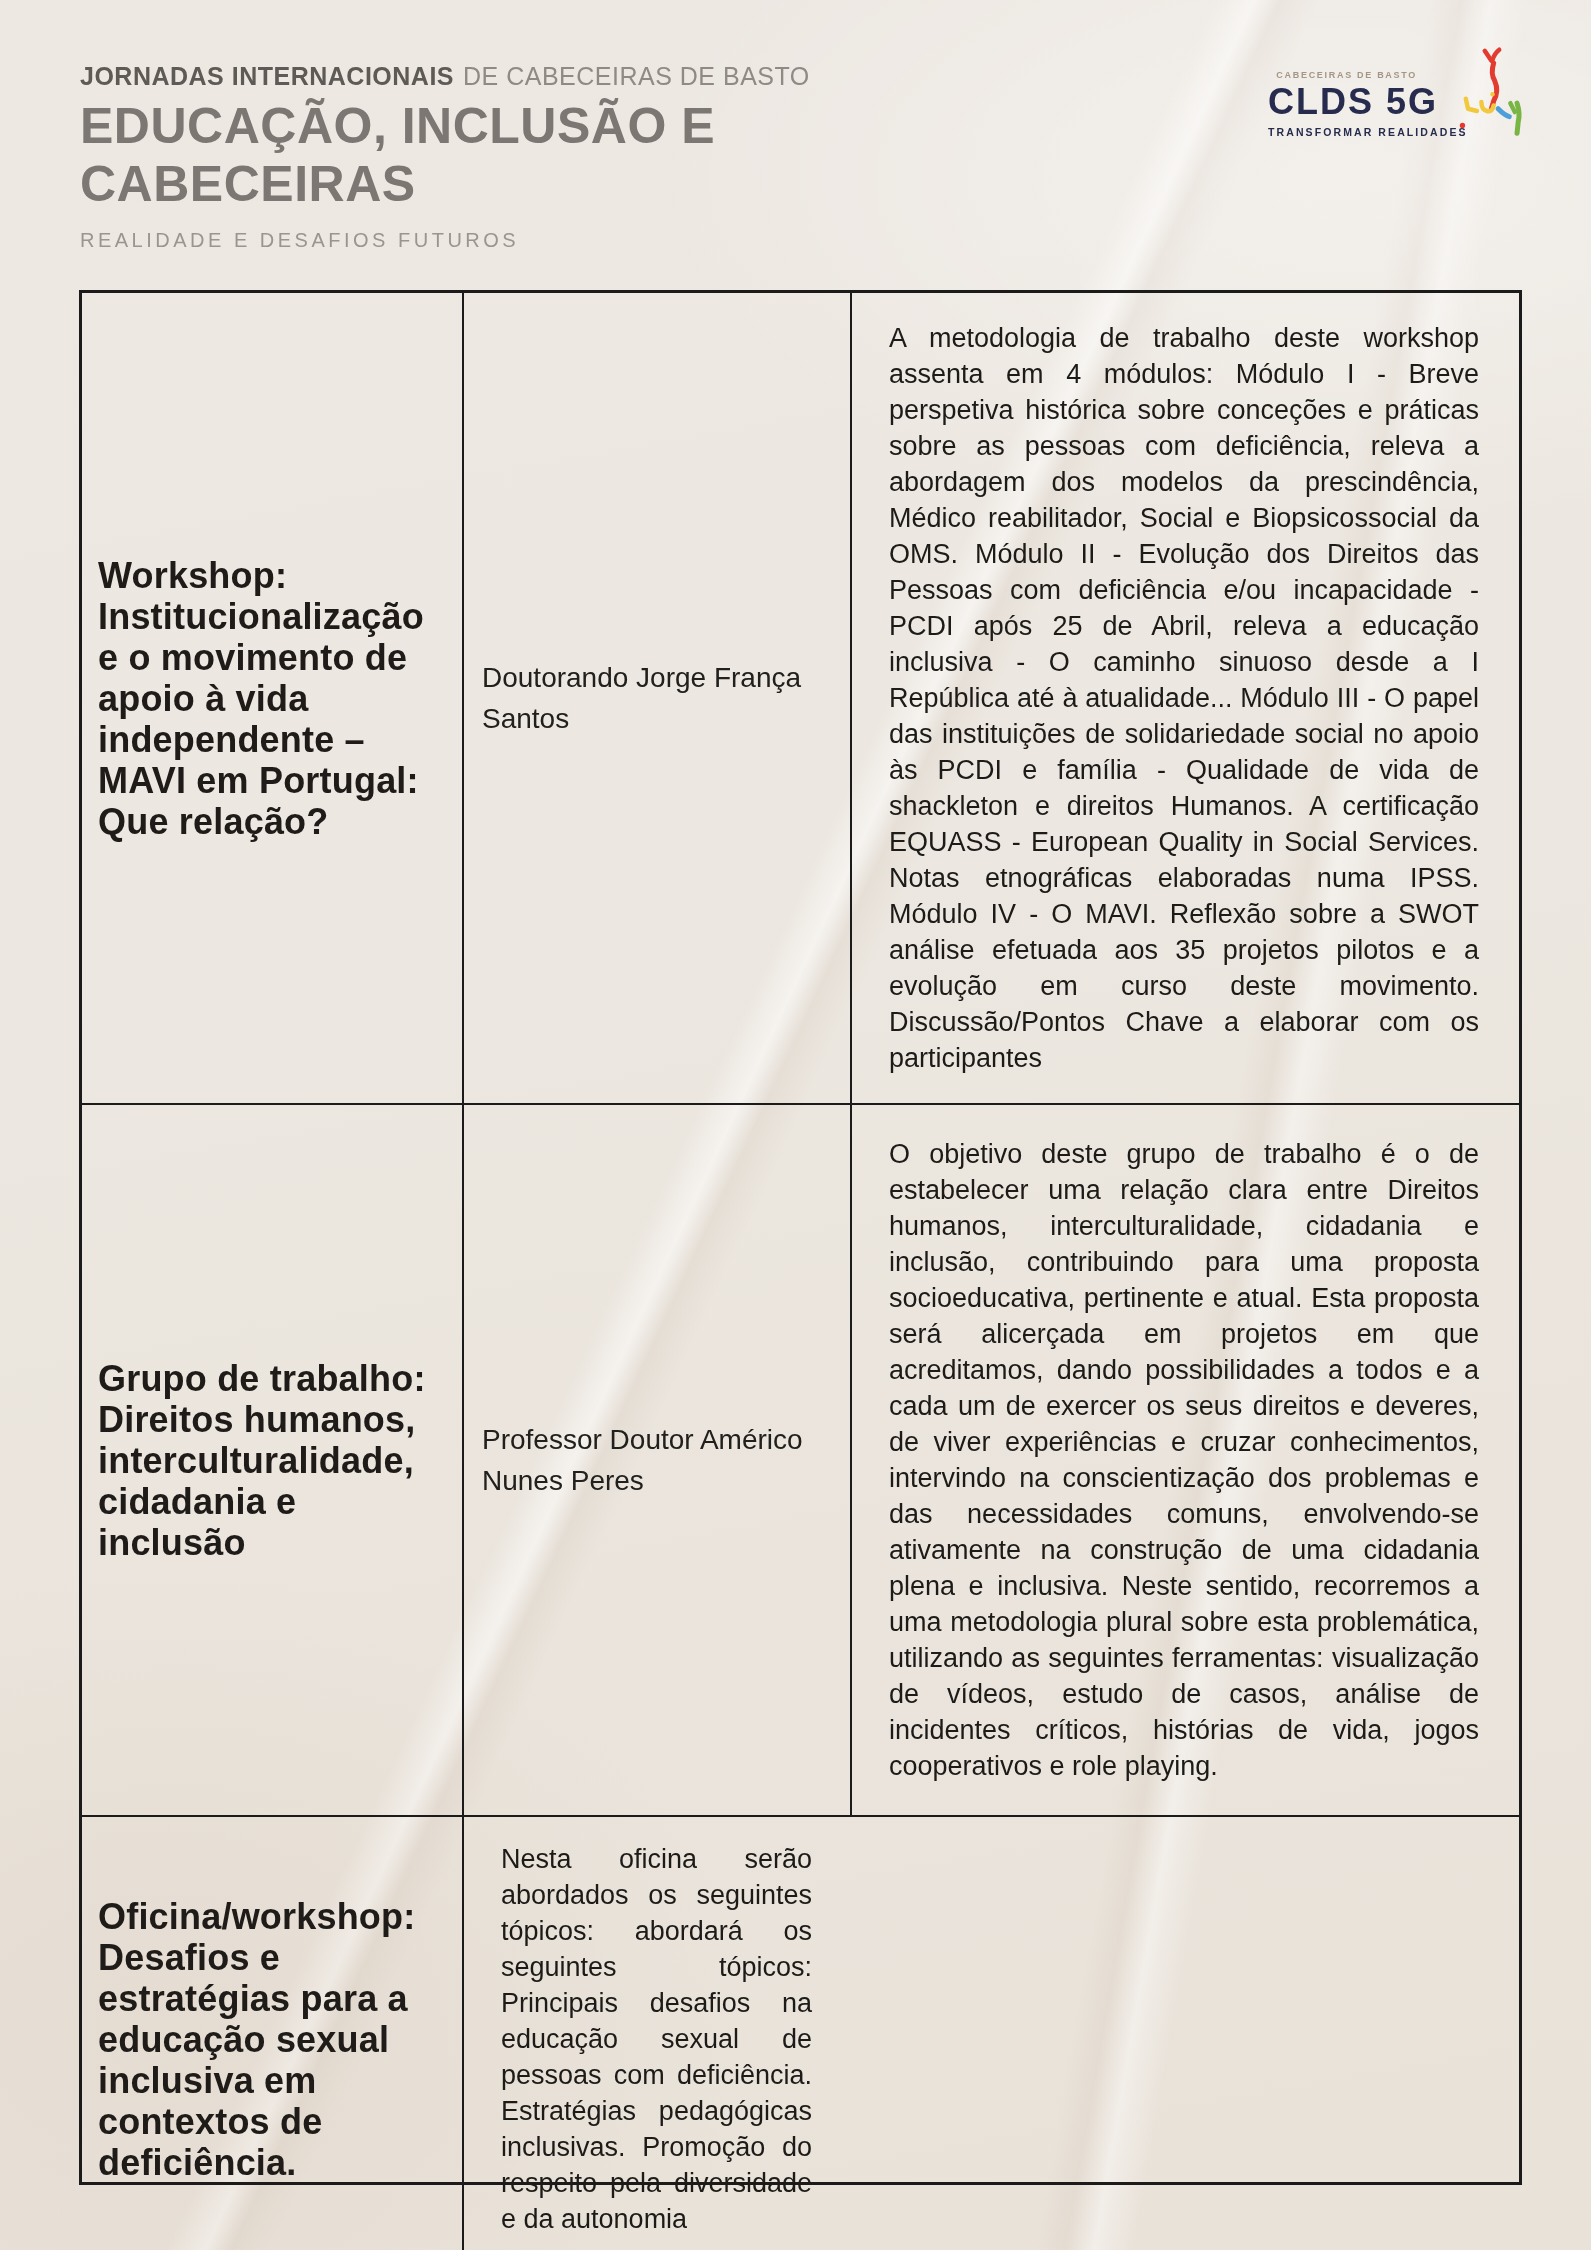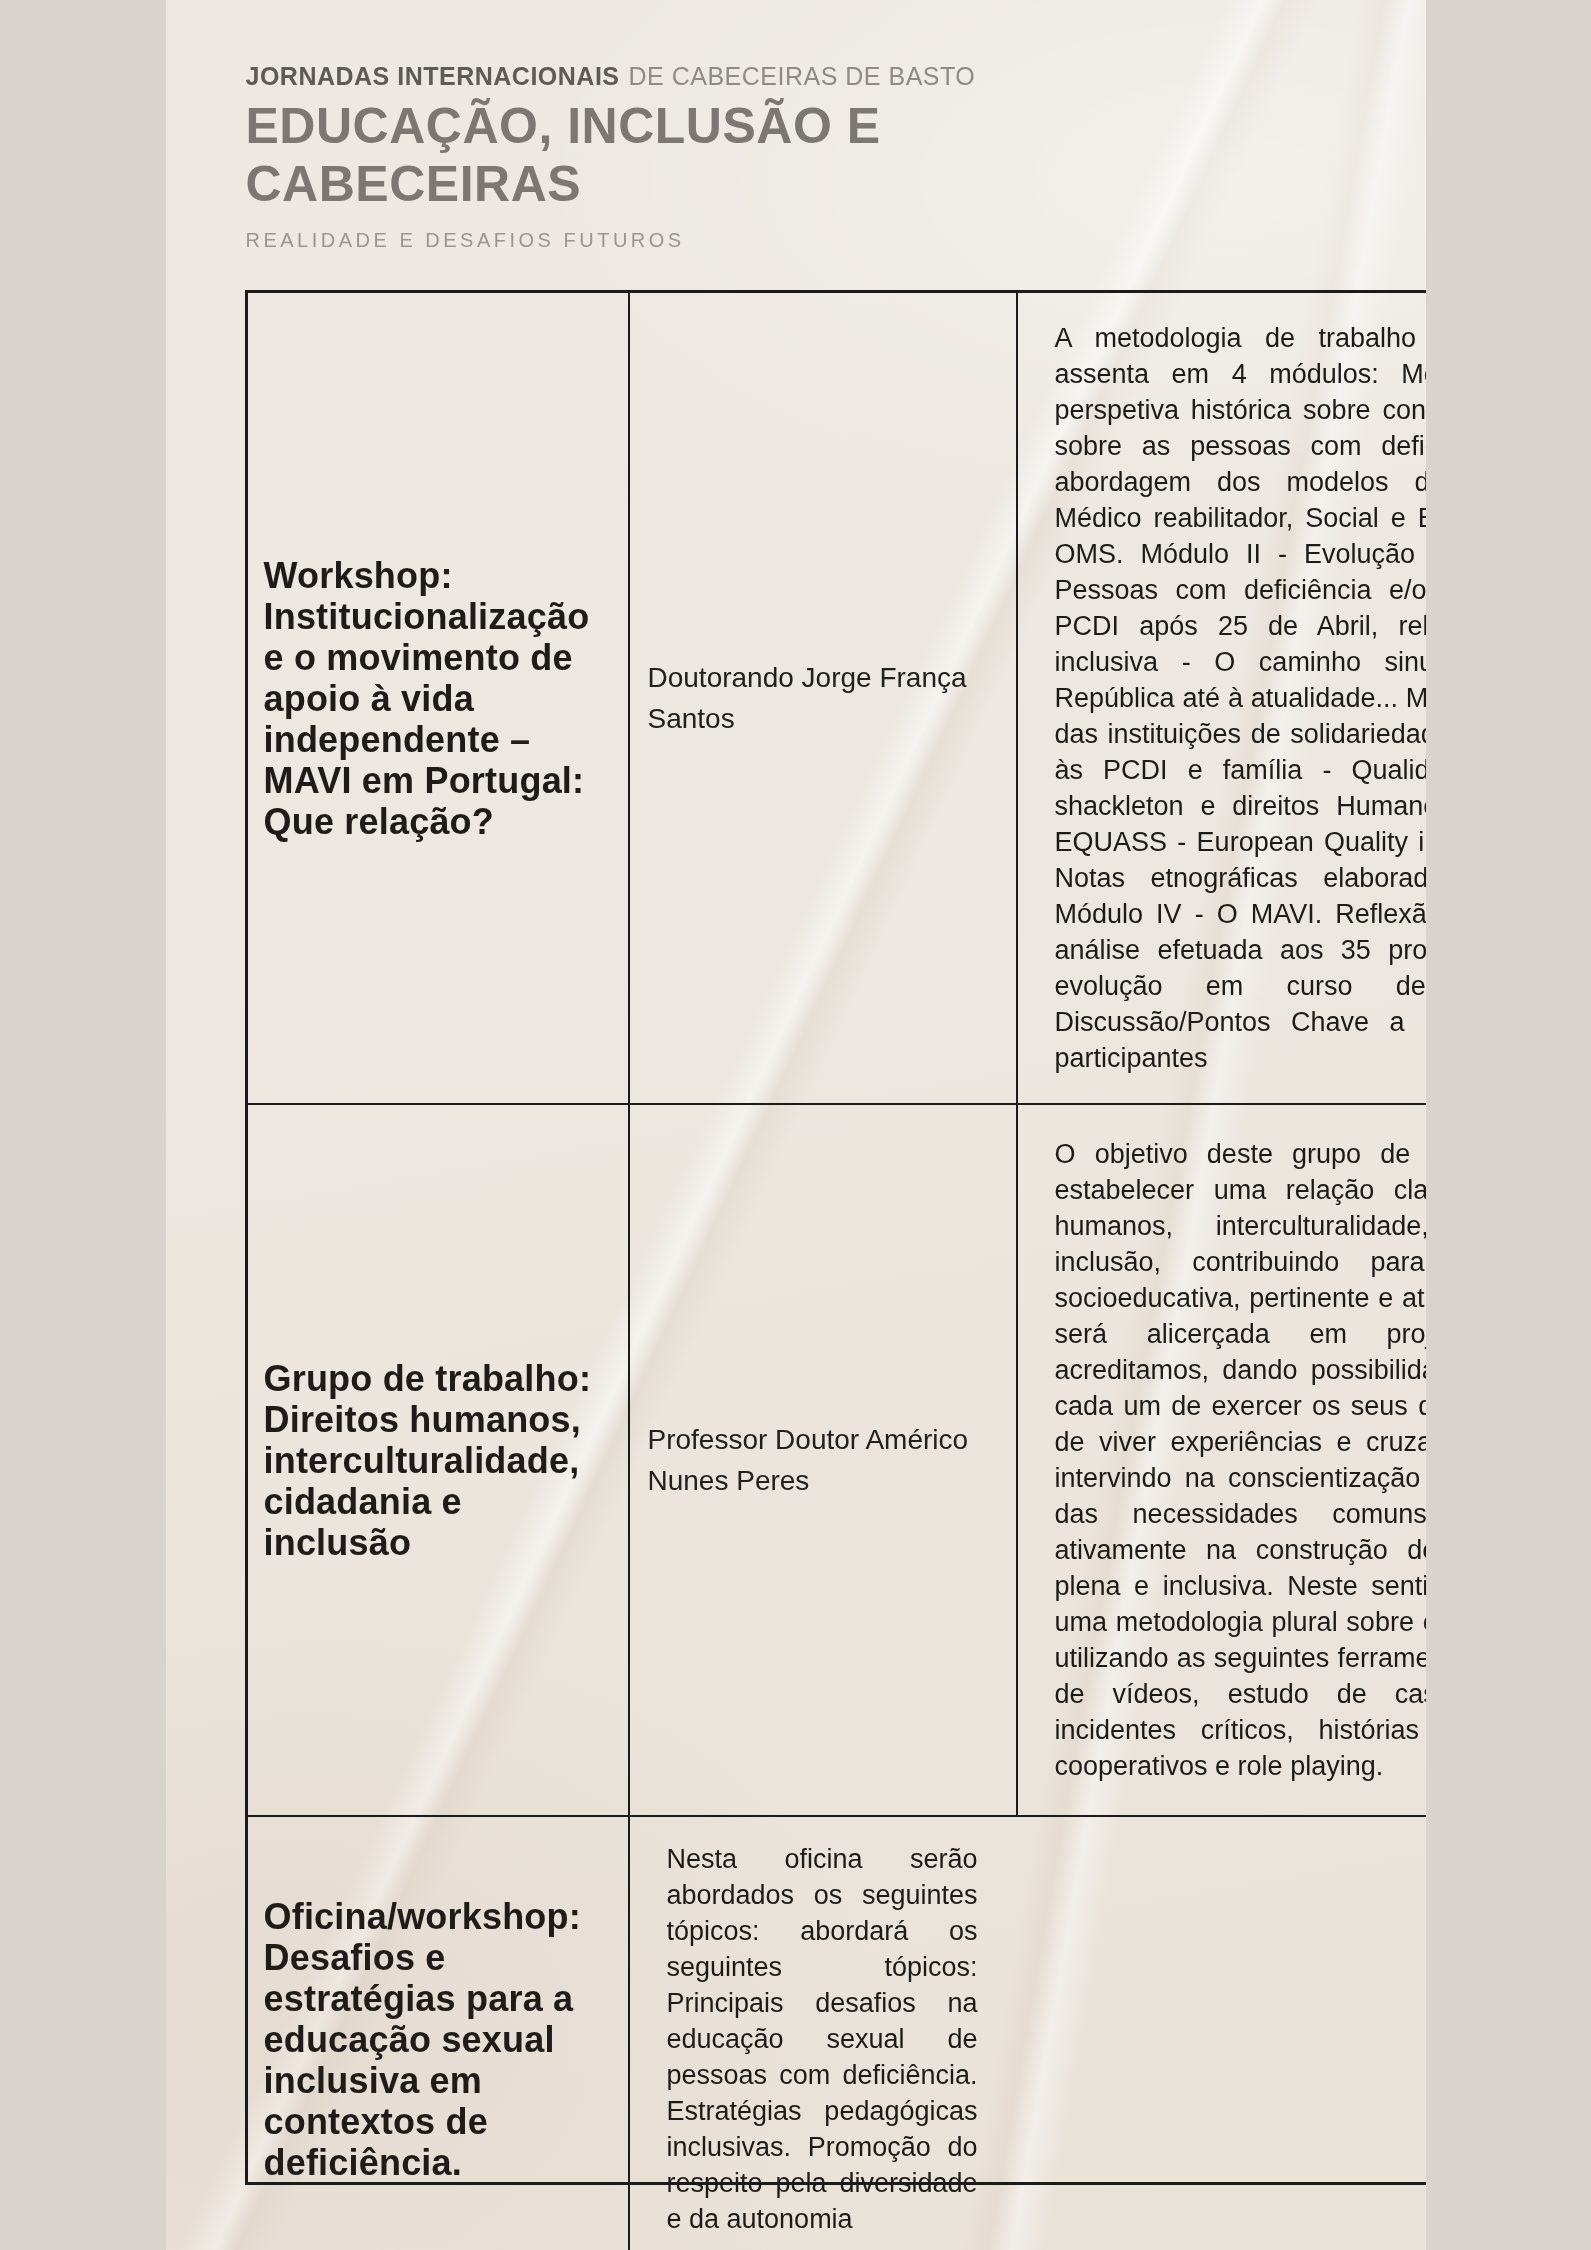--- a/index.html
+++ b/index.html
@@ -2,21 +2,21 @@
 <html><head>
 <meta charset="utf-8">
 <style>
   html,body{margin:0;padding:0;}
   body{
     font-family:"Liberation Sans", sans-serif;
     background:#d8d3cc;
   }
   .page{
     position:relative;
-    width:1260px;
+    width:1591px;
     height:2250px;
     margin:0 auto;
     overflow:hidden;
     color:#1e1b18;
     background:
       radial-gradient(1200px 600px at 85% 8%, rgba(255,255,255,0.35), rgba(255,255,255,0) 60%),
       radial-gradient(900px 700px at 10% 90%, rgba(214,198,182,0.25), rgba(255,255,255,0) 65%),
       linear-gradient(115deg, rgba(255,255,255,0) 46%, rgba(255,255,255,0.5) 47.5%, rgba(193,176,158,0.14) 48.5%, rgba(255,255,255,0) 50%),
       linear-gradient(100deg, rgba(255,255,255,0) 72%, rgba(201,184,166,0.16) 73.5%, rgba(255,255,255,0.4) 75%, rgba(255,255,255,0) 77%),
       linear-gradient(170deg, #EDE8E2 0%, #ECE7E0 40%, #EAE4DC 70%, #E9E2D9 100%);
@@ -34,21 +34,21 @@
     font-size:50px; line-height:58px;
     font-weight:800; color:#7C7772; letter-spacing:0.5px;
   }
   .page-subtitle{
     margin-top:16px;
     font-size:20px; color:#9B958E; letter-spacing:3.5px; font-weight:400;
   }
 
   
   .logo{
-    position:absolute; left:1305px; top:70px; width:155px;
+    position:absolute; left:1268px; top:70px; width:155px;
   }
   .logo-top{
     font-size:9px; font-weight:700; letter-spacing:1.7px;
     color:#A39684; text-align:right; padding-right:6px;
   }
   .logo-name{
     font-size:36px; font-weight:800; letter-spacing:2px;
     color:#272C4F; margin-top:1px; white-space:nowrap;
   }
   .logo-tagline{

